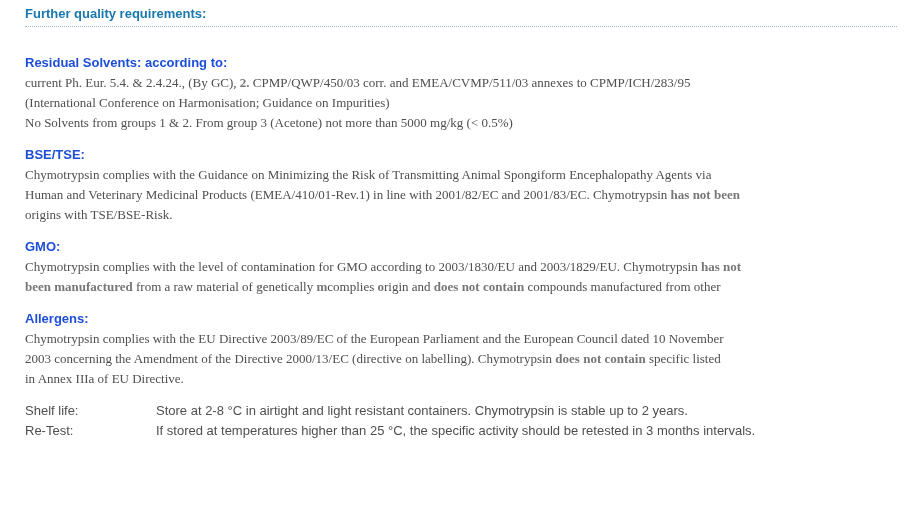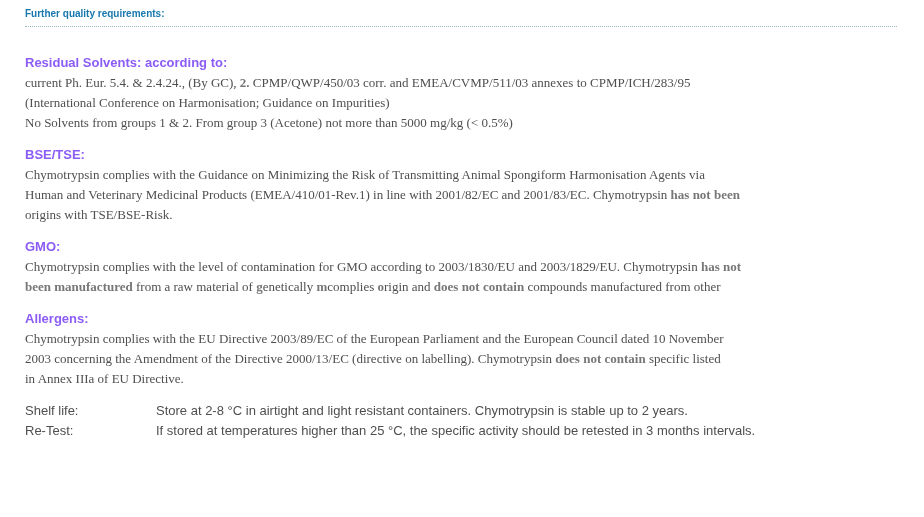--- a/index.html
+++ b/index.html
@@ -16,31 +16,31 @@
     width: 924px;
     height: 517px;
     background: #ffffff;
     box-sizing: border-box;
     padding: 6px 27px 0 25px;
     overflow: hidden;
   }
   .page-title {
     color: #1878ae;
     font-weight: bold;
-    font-size: 10px;
+    font-size: 13px;
     line-height: 15px;
     padding-bottom: 5px;
     border-bottom: 1px dotted #a0b8c0;
     margin-bottom: 26px;
   }
   .section {
     margin-bottom: 12px;
   }
   .section-heading {
-    color: #8b5cf6;
+    color: #1d4ed8;
     font-weight: bold;
     line-height: 20px;
   }
   .line {
     line-height: 20px;
     white-space: nowrap;
     font-family: Liberation Serif, serif;
   }
   .b {
     font-weight: bold;
@@ -70,21 +70,21 @@
 
   <div class="section">
     <div class="section-heading">Residual Solvents: according to:</div>
     <div class="line"><span>current Ph. Eur. 5.4. &amp; 2.4.24., (By GC), </span><span class="b">2.</span><span> CPMP/QWP/450/03 corr. and EMEA/CVMP/511/03 annexes to CPMP/ICH/283/95</span></div>
     <div class="line"><span>(International Conference on Harmonisation; Guidance on Impurities)</span></div>
     <div class="line"><span>No Solvents from groups 1 &amp; 2. From group 3 (Acetone) not more than 5000 mg/kg (&lt; 0.5%)</span></div>
   </div>
 
   <div class="section">
     <div class="section-heading">BSE/TSE:</div>
-    <div class="line"><span>Chymotrypsin complies with the Guidance on Minimizing the Risk of Transmitting Animal Spongiform Harmonisation Agents via</span></div>
+    <div class="line"><span>Chymotrypsin complies with the Guidance on Minimizing the Risk of Transmitting Animal Spongiform Encephalopathy Agents via</span></div>
     <div class="line"><span>Human and Veterinary Medicinal Products (EMEA/410/01-Rev.1) in line with 2001/82/EC and 2001/83/EC. Chymotrypsin </span><span class="b">has not been</span></div>
     <div class="line"><span>origins with TSE/BSE-Risk.</span></div>
   </div>
 
   <div class="section">
     <div class="section-heading">GMO:</div>
     <div class="line"><span>Chymotrypsin complies with the level of contamination for GMO according to 2003/1830/EU and 2003/1829/EU. Chymotrypsin </span><span class="b">has not</span></div>
     <div class="line"><span class="b">been manufactured</span><span> from a raw material of </span><span class="b">g</span><span>enetically </span><span class="b">m</span><span>complies </span><span class="b">o</span><span>rigin and </span><span class="b">does not contain</span><span> compounds manufactured from other</span></div>
   </div>
 

